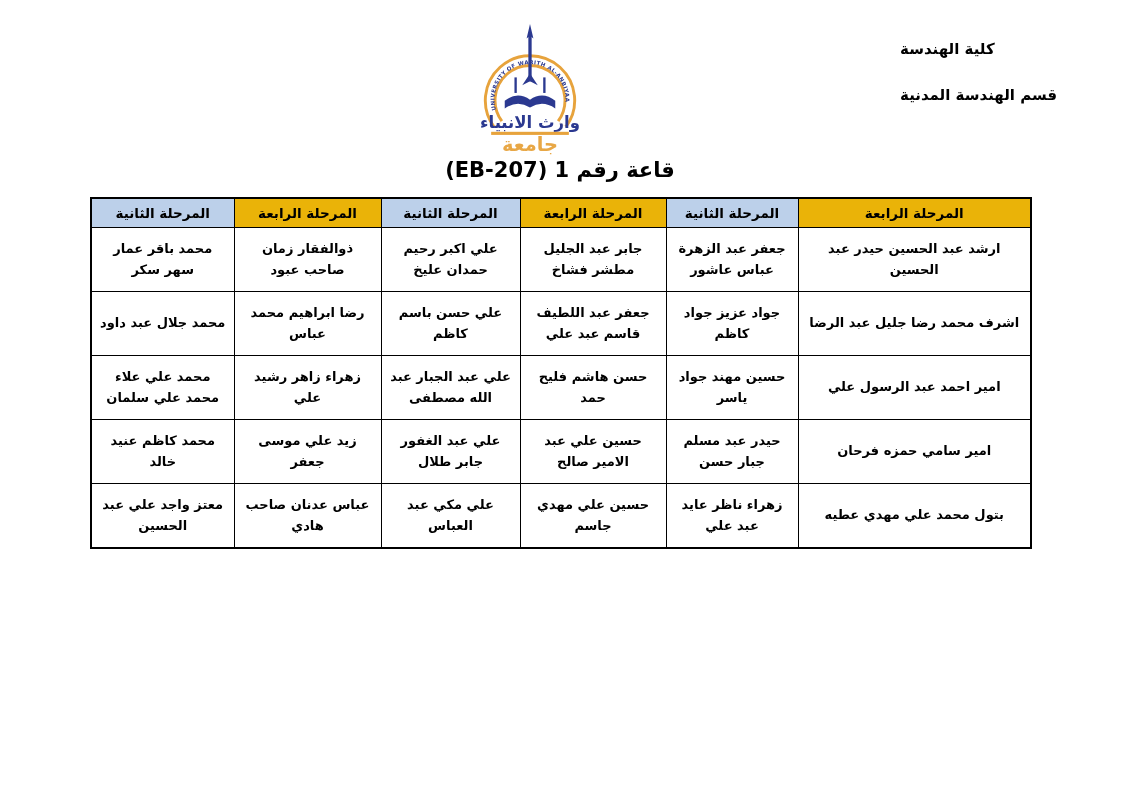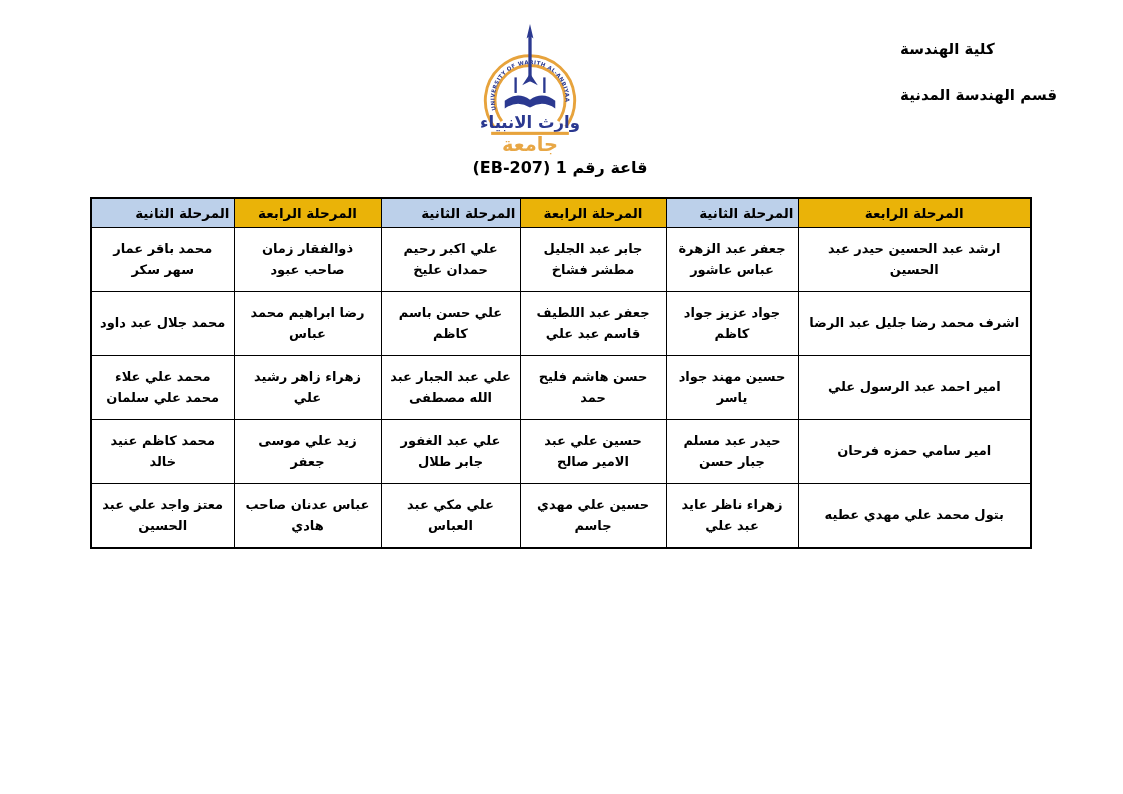--- a/index.html
+++ b/index.html
@@ -12,35 +12,35 @@
     position:absolute;top:40px;right:66px;text-align:left;direction:rtl;
   }
   .org-line{
     font-weight:bold;font-size:15px;line-height:18px;margin-bottom:28px;white-space:nowrap;
   }
   .logo-wrap{
     position:absolute;top:22px;left:462px;width:136px;height:138px;
   }
   .room-title{
     position:absolute;top:158px;left:90px;width:940px;text-align:center;
-    font-weight:bold;font-size:16px;direction:rtl;
+    font-weight:bold;font-size:21px;direction:rtl;
   }
   table.schedule{
     position:absolute;top:197px;left:90px;width:940px;
     border-collapse:collapse;table-layout:fixed;direction:rtl;
     border:2px solid #000;
   }
   table.schedule th,table.schedule td{
     border:1px solid #000;text-align:center;vertical-align:middle;
     font-weight:bold;
   }
   table.schedule th{
     height:26px;font-size:13.5px;padding:1px 4px;
   }
-  table.schedule th.second{background:#bcd0ea;text-align:right;}
+  table.schedule th.second{background:#bcd0ea;}
   table.schedule th.fourth{background:#eab308;}
   table.schedule td{
     height:59px;font-size:13px;padding:2px 8px;background:#ffffff;line-height:1.55;
   }
 </style>
 </head>
 <body>
 
 <div class="org-header">
   <div class="org-line">كلية الهندسة</div>

